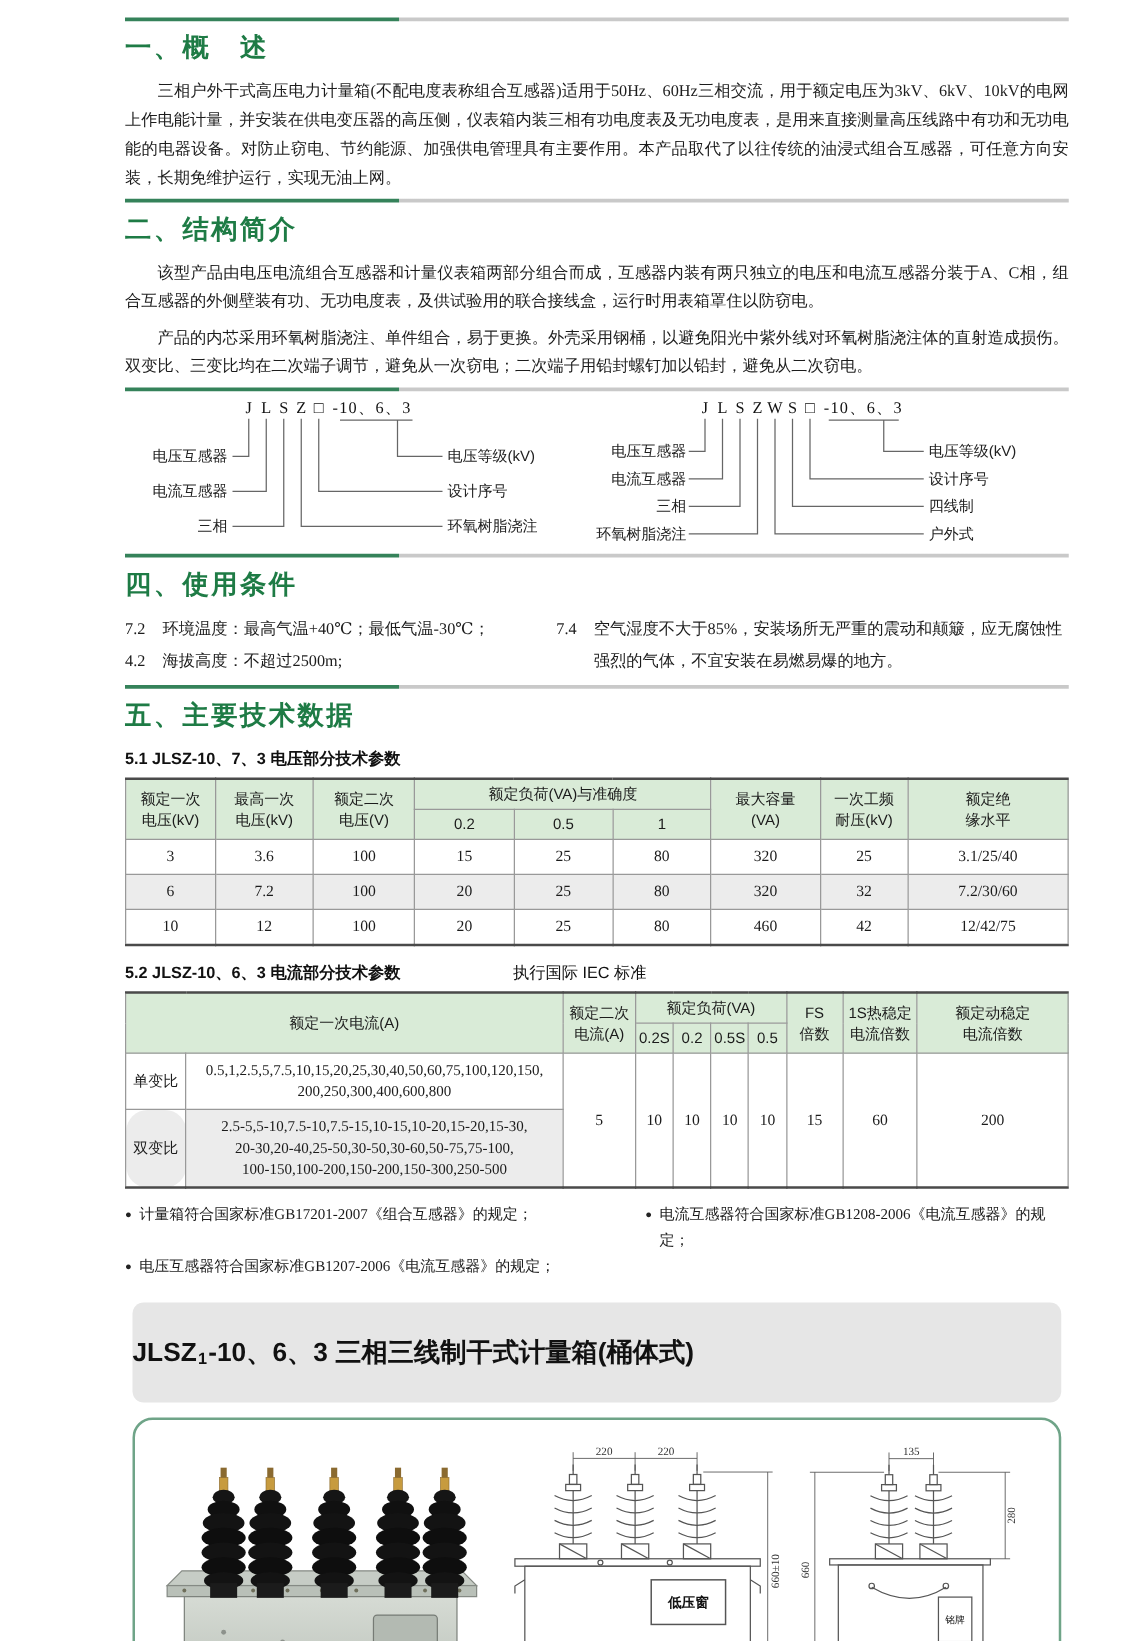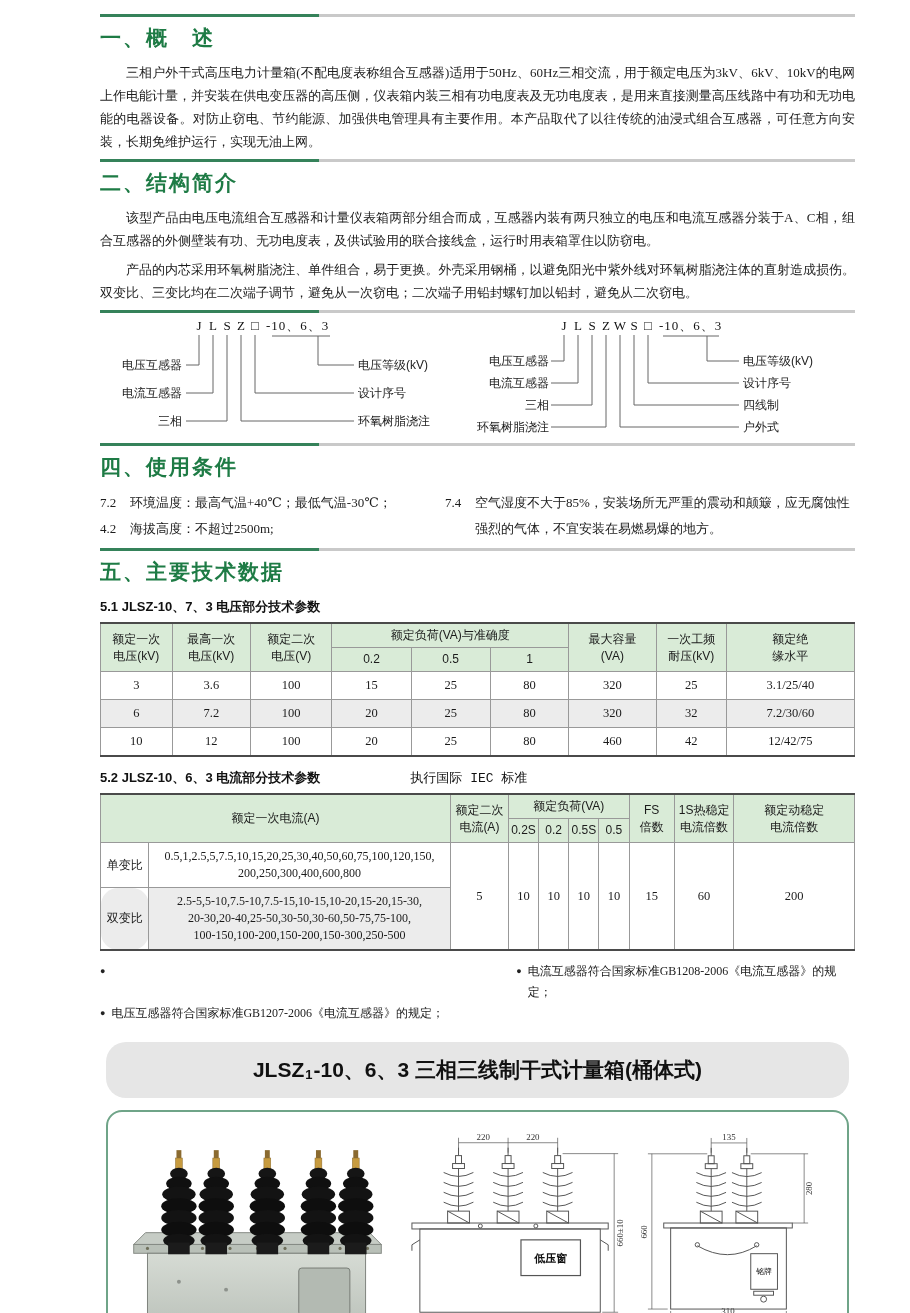--- a/index.html
+++ b/index.html
@@ -30,41 +30,41 @@
   
   .cond-row{display:flex;margin:2px 0 6px;}
   .cond-col1{width:345px;flex:none;}
   .cond-col2{flex:1;}
   .cond-item{display:flex;font:13px/26px "Liberation Serif","DejaVu Serif",serif;color:#1c1c1c;}
   .cond-no{width:30px;flex:none;}
   .cond-text{flex:1;}
 
   
   .table-caption{display:flex;gap:90px;margin:12px 0 6px;font-weight:700;font-size:13px;color:#111;}
-  .caption-note{font-weight:400;font-family:Liberation Mono, monospace;}
+  .caption-note{font-weight:400;font-family:Liberation Sans, sans-serif;}
   table.spec{width:100%;border-collapse:collapse;table-layout:fixed;
         border-top:2.5px solid #4a4a4a;border-bottom:2.5px solid #4a4a4a;}
   .spec th,.spec td{border:1px solid #999;text-align:center;vertical-align:middle;color:#1b1b1b;}
   .spec thead th{background:#d9ebd7;font-size:12px;line-height:17px;font-weight:400;
         white-space:pre-line;padding:3px 1px;}
   .spec td{font:12.5px/17px "Liberation Serif","DejaVu Serif",serif;padding:5px 2px;}
   tr.alt td{background:#ececec;}
   td.list-cell{white-space:pre-line;font-size:12px;}
   td.label-cell{font-family:"Liberation Sans","DejaVu Sans",sans-serif;font-size:12px;border-radius:17px;}
 
   
   .notes{margin:10px 0 0;}
   .note-row{display:flex;}
   .note{display:flex;align-items:flex-start;font:12px/21px "Liberation Serif","DejaVu Serif",serif;color:#1b1b1b;}
   .note .bullet{font-size:9px;line-height:21px;margin-right:6px;color:#222;}
   .note.first{width:56%;}
 
   
-  .title-bar{margin:18px 6px 0;background:#e6e6e6;border-radius:20px;text-align:center;
-        padding:14px 0;font-weight:700;font-size:21px;color:#111;}
+  .title-bar{margin:18px 6px 0;background:#e6e6e6;border-radius:9px;text-align:left;
+        padding:26px 0;font-weight:700;font-size:21px;color:#111;}
   .title-sub{font-size:13px;vertical-align:-2px;margin:0 1px;}
 
   
   .figure-box{position:relative;margin:12px 6px 0;height:358px;border:2px solid #6fa488;border-radius:16px;}
   .photo{position:absolute;left:10px;top:12px;}
   .fig-front{position:absolute;left:296px;top:16px;}
   .fig-side{position:absolute;left:532px;top:16px;}
   .dimtext{font:9px "Liberation Serif","DejaVu Serif",serif;fill:#333;}
   .cjk-small{font:11px "Liberation Sans","DejaVu Sans",sans-serif;fill:#111;font-weight:700;}
   .cjk-tiny{font:8px "Liberation Sans","DejaVu Sans",sans-serif;fill:#111;}
@@ -301,20 +301,21 @@
 20-30,20-40,25-50,30-50,30-60,50-75,75-100,
 100-150,100-200,150-200,150-300,250-500</td>
         </tr>
       </tbody>
     </table>
 
     <div class="notes">
       <div class="note-row">
         <div class="note first">
           <span class="bullet">●</span>
+          <span>计量箱符合国家标准GB17201-2007《组合互感器》的规定；</span>
         </div>
         <div class="note">
           <span class="bullet">●</span>
           <span>电流互感器符合国家标准GB1208-2006《电流互感器》的规定；</span>
         </div>
       </div>
       <div class="note-row">
         <div class="note">
           <span class="bullet">●</span>
           <span>电压互感器符合国家标准GB1207-2006《电流互感器》的规定；</span>

